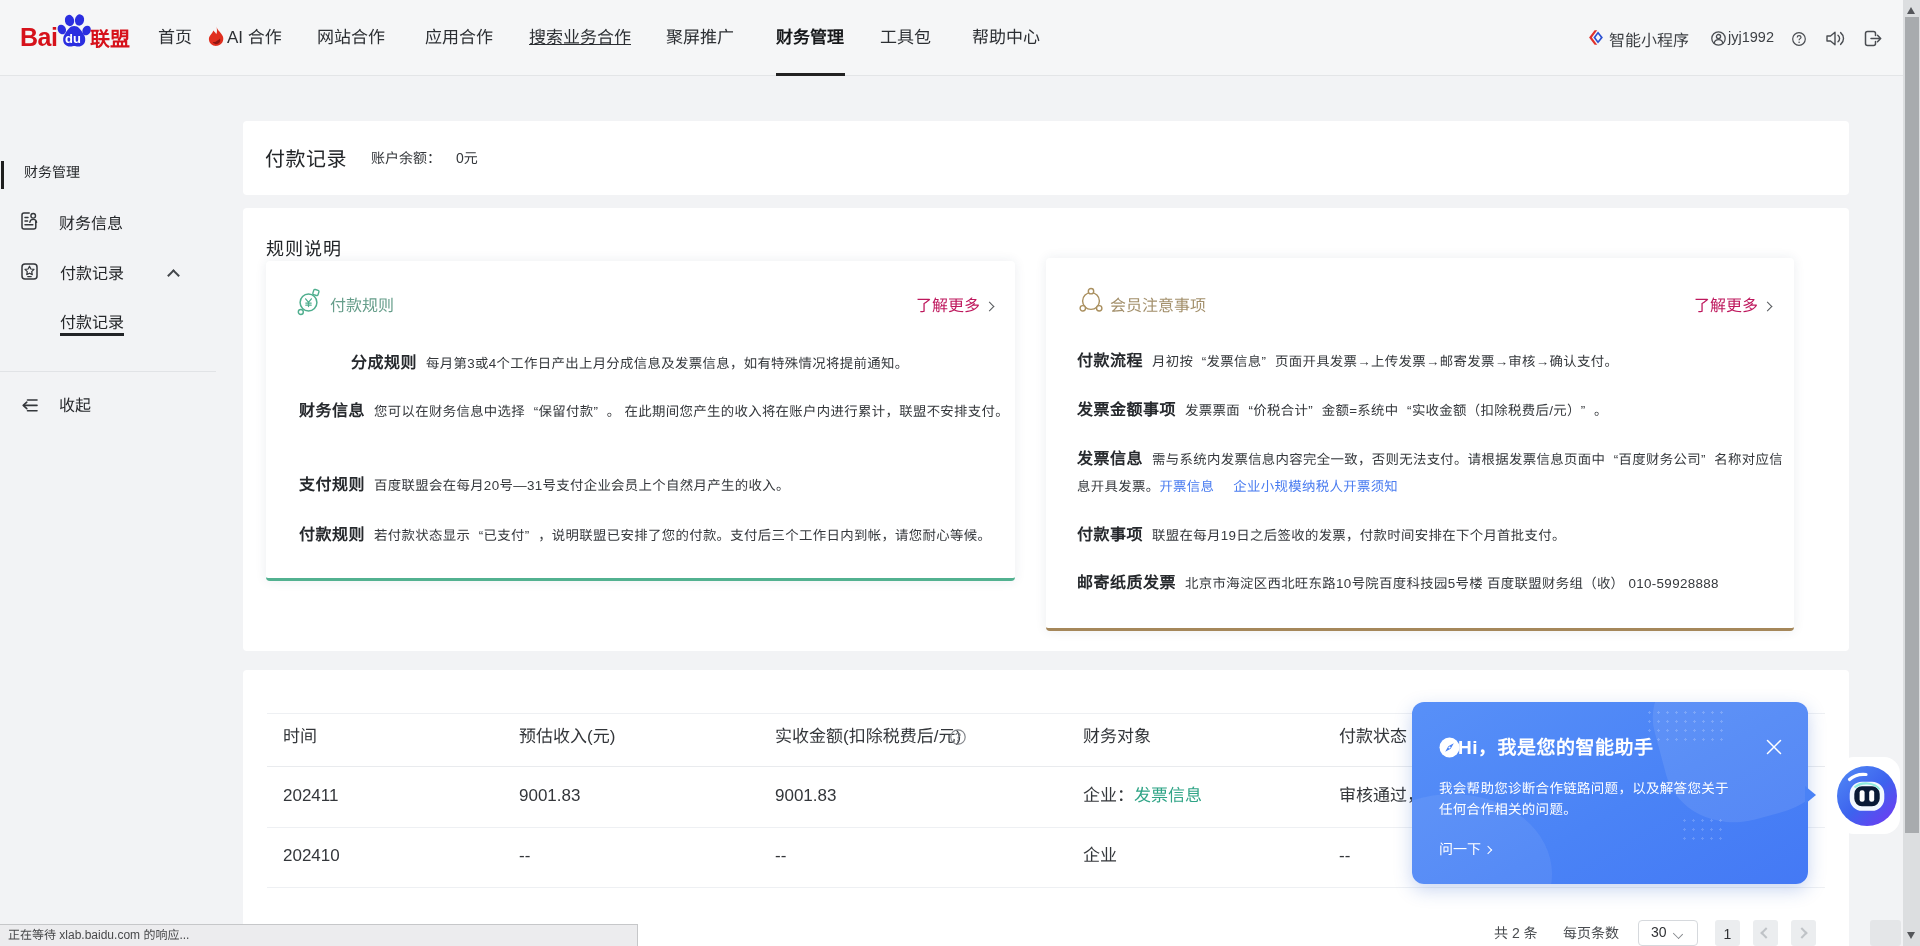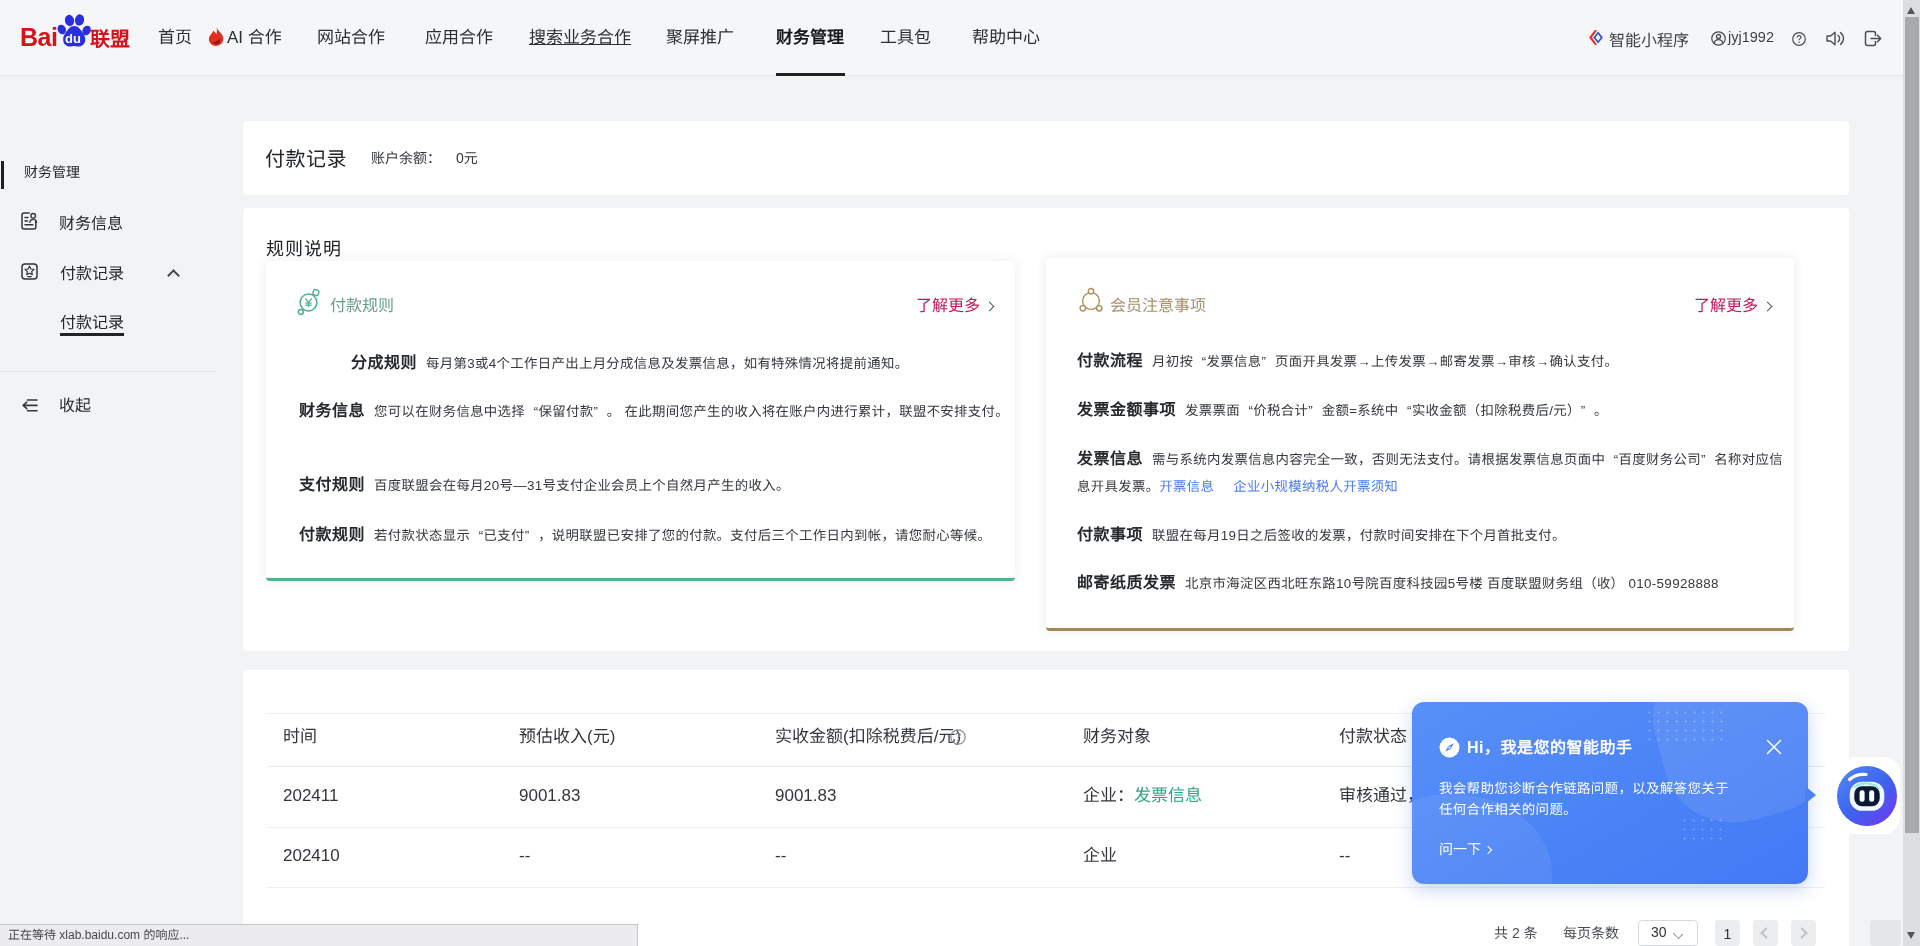--- a/index.html
+++ b/index.html
@@ -244,21 +244,21 @@
   <div class="deco2"></div>
   <div style="position:absolute;left:233px;top:6px;width:80px;height:34px;background-image:radial-gradient(rgba(255,255,255,.2) 1px, rgba(0,0,0,0) 1.3px);background-size:9px 9px;"></div>
   <div style="position:absolute;left:268px;top:114px;width:46px;height:24px;background-image:radial-gradient(rgba(255,255,255,.18) 1px, rgba(0,0,0,0) 1.3px);background-size:9px 9px;"></div>
   <div style="position:absolute;left:27px;top:35px;width:21px;height:21px;">
   <svg width="21" height="21" viewBox="0 0 21 21">
     <circle cx="10.5" cy="10.5" r="10" fill="#fff"></circle>
     <path d="M14.8 6.2 L9.3 9.3 L6.2 14.8 L11.7 11.7 Z" fill="#4a82f6"></path>
     <circle cx="10.5" cy="10.5" r="1.1" fill="#fff"></circle>
   </svg>
   </div>
-  <div style="position:absolute;left:55px;top:35px;font-size:16px;line-height:22px;font-weight:bold;color:#fff;letter-spacing:0.5px;">Hi，我是您的智能助手</div>
+  <div style="position:absolute;left:46px;top:35px;font-size:19px;line-height:22px;font-weight:bold;color:#fff;letter-spacing:0.5px;">Hi，我是您的智能助手</div>
   <div style="position:absolute;left:354px;top:37px;width:16px;height:16px;"><svg width="16" height="16" viewBox="0 0 16 16">
         <path d="M1.5 1.5 L14.5 14.5 M14.5 1.5 L1.5 14.5" stroke="#fff" stroke-width="1.5" stroke-linecap="round"></path>
       </svg></div>
   <div style="position:absolute;left:27px;top:77px;width:299px;font-size:13.5px;letter-spacing:0.3px;line-height:20.5px;color:#fff;">我会帮助您诊断合作链路问题，以及解答您关于任何合作相关的问题。</div>
   <div style="position:absolute;left:27px;top:136px;font-size:14px;color:#fff;">问一下 <span style="display:inline-block;width:6px;height:6px;border-top:1.6px solid #fff;border-right:1.6px solid #fff;transform:rotate(45deg);margin-bottom:1px;"></span></div>
 </div>
 <div id="popup-arrow"></div>
 
 <div class="abs" style="left:1838px;top:757px;width:62px;height:77px;background:#fff;border-radius:16px;"></div>
 <div id="robot" class="abs" style="left:1836px;top:763px;width:62px;height:66px;">

